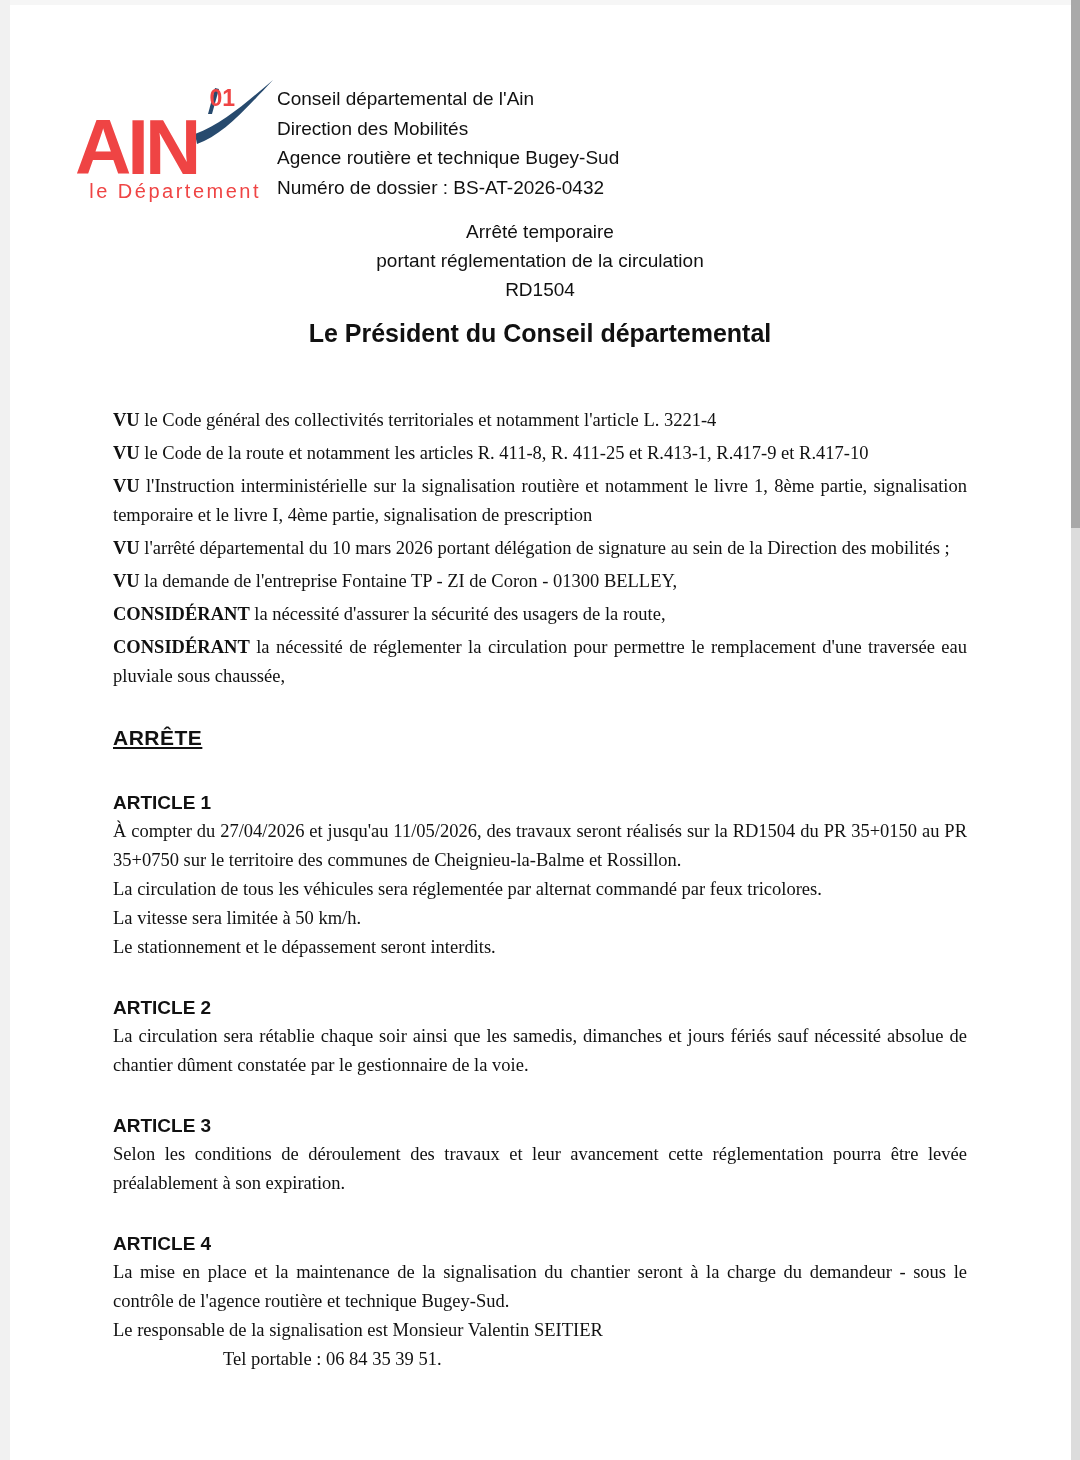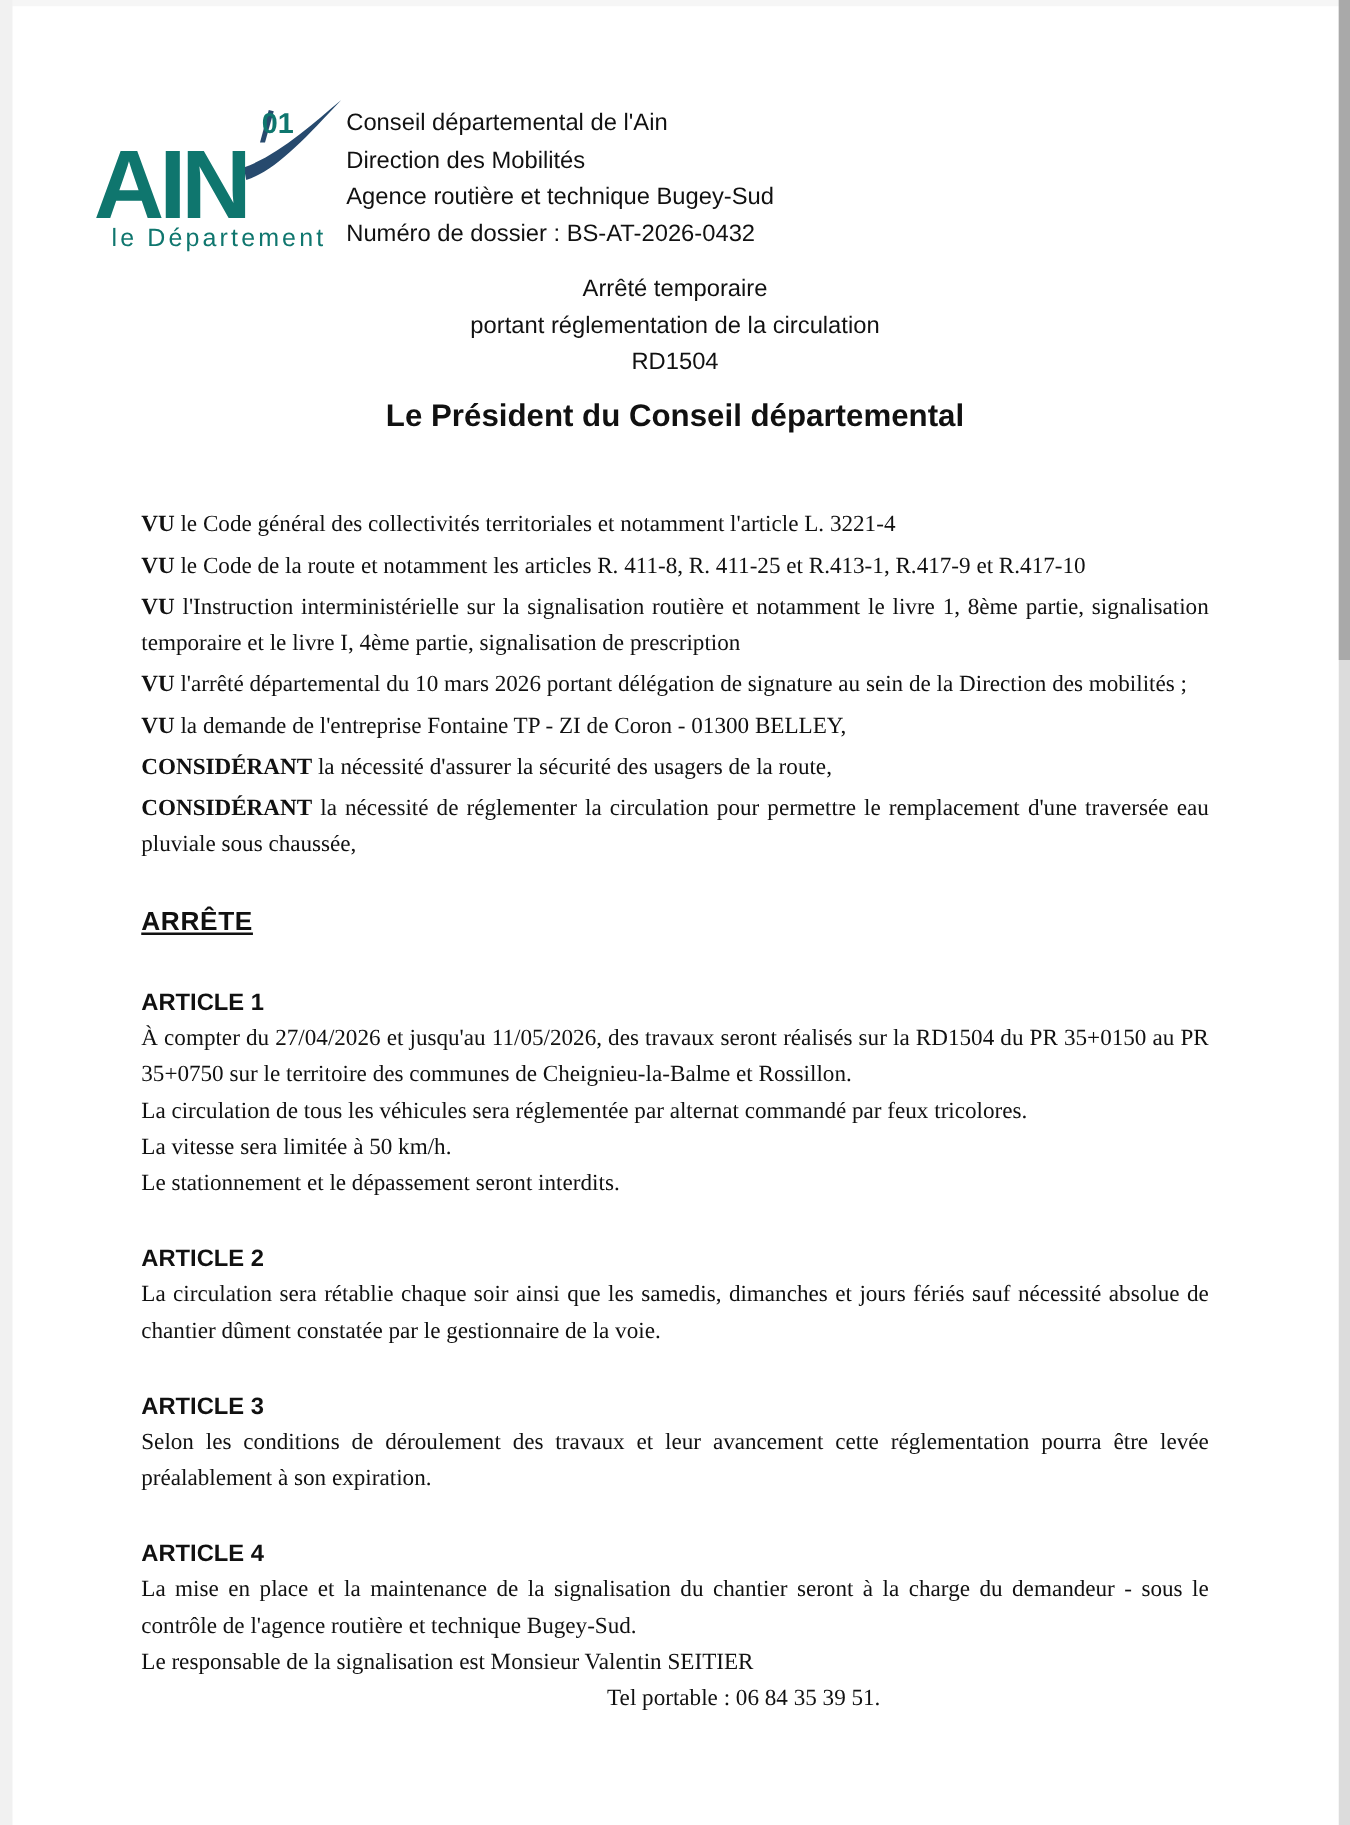--- a/index.html
+++ b/index.html
@@ -18,21 +18,21 @@
 
   
   .doc{
     position:absolute;left:0;top:0;width:1080px;box-sizing:border-box;
     padding:84px 113px 0 113px;
     font-size:18.5px;line-height:29px;
   }
 
   
   .letterhead{display:flex;align-items:flex-start;}
-  .logo{position:relative;width:176px;height:116px;margin-left:-38px;flex:0 0 auto;color:#0f766e;}
+  .logo{position:relative;width:176px;height:116px;margin-left:-38px;flex:0 0 auto;color:#ef4444;}
   .logo-acronym{
     position:absolute;left:0;bottom:20px;
     font-size:78px;line-height:0.82;font-weight:bold;letter-spacing:-4px;
   }
   .logo-badge{position:absolute;top:0;right:16px;font-size:23px;font-weight:bold;letter-spacing:0;}
   .logo-swoosh{position:absolute;top:-10px;right:-26px;width:84px;height:84px;}
   .logo-tagline{
     position:absolute;left:-4px;bottom:-6px;width:190px;
     font-size:20px;letter-spacing:2.5px;font-weight:normal;white-space:nowrap;text-align:right;
   }
@@ -50,21 +50,21 @@
   
   .decree-heading{
     margin:32px 0 36px 0;text-align:left;
     font-size:21px;font-weight:bold;text-decoration:underline;
     letter-spacing:0.5px;
   }
   .article{margin-top:31px;}
   .article:first-of-type{margin-top:0;}
   .article-heading{margin:0;font-size:19px;font-weight:bold;line-height:29px;}
   .article .para{margin:0;}
-  .para.indent{padding-left:110px;text-align:center;}
+  .para.indent{padding-left:110px;text-align:left;}
 </style>
 </head>
 <body>
 
 <div class="edge-top"></div>
 <div class="edge-left"></div>
 <div class="scrollbar">
   <div class="scrollbar-thumb"></div>
 </div>
 

